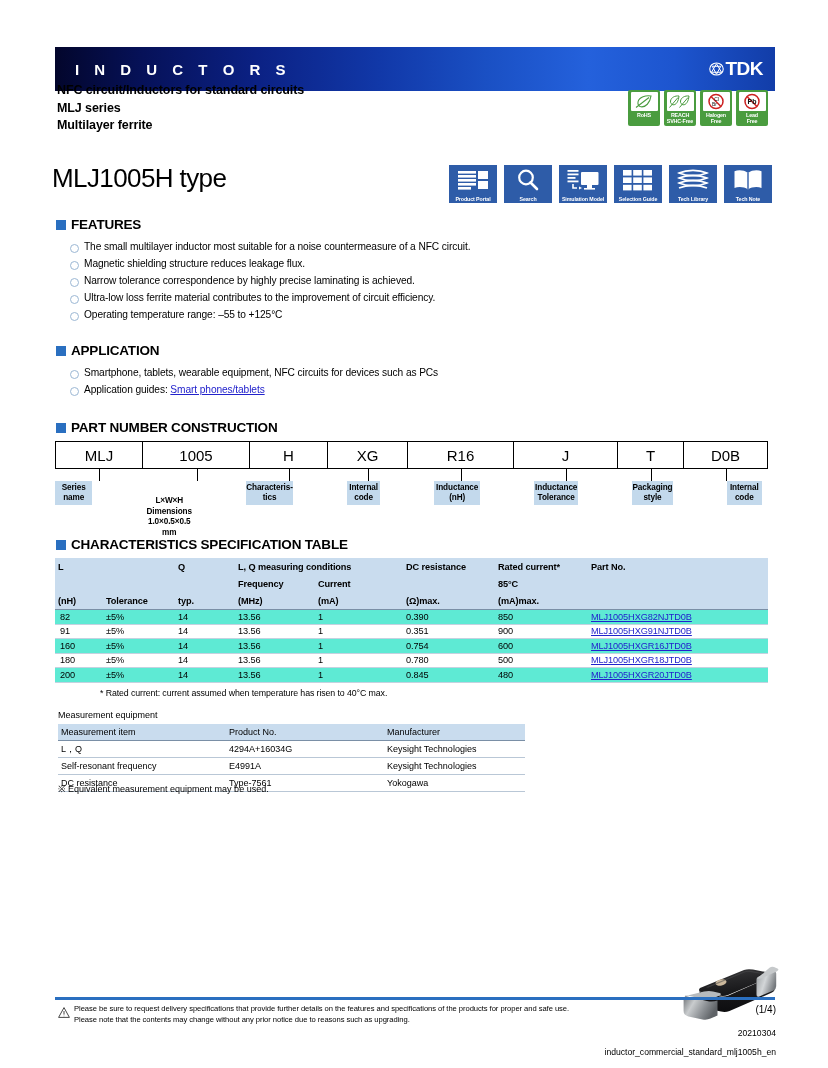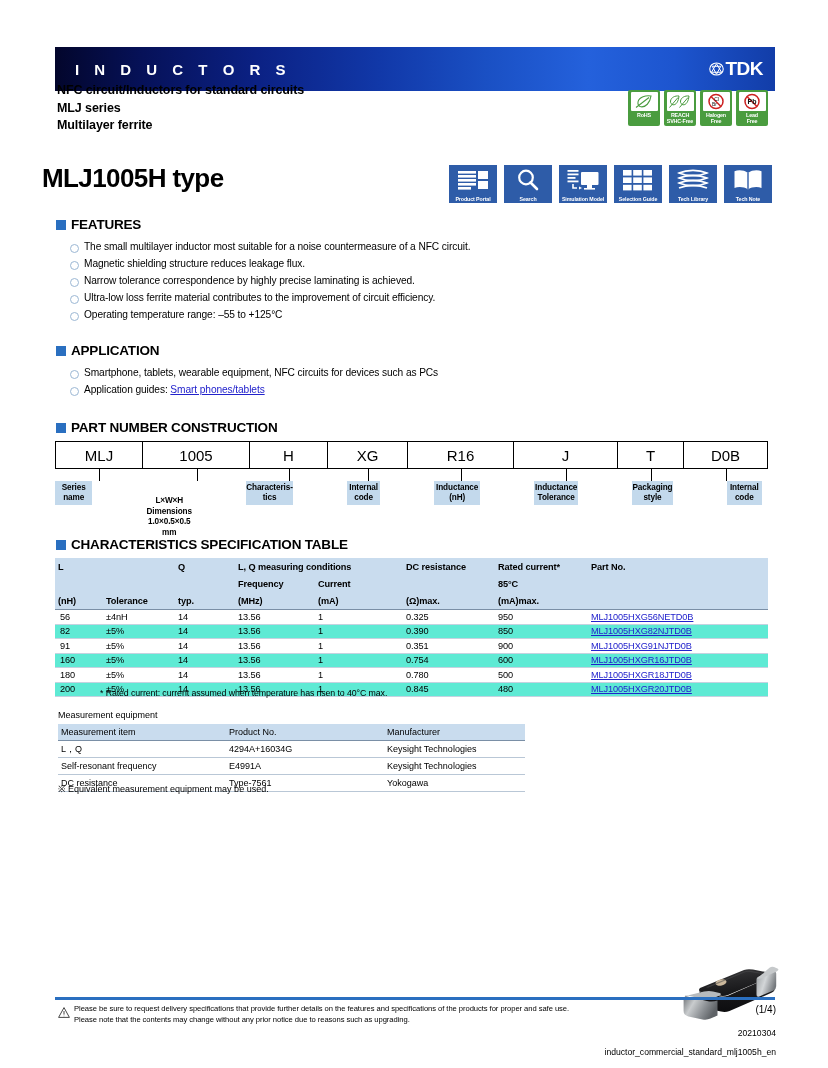--- a/index.html
+++ b/index.html
@@ -97,23 +97,23 @@
     font-weight: bold;
     line-height: 6.2px;
     text-align: center;
     margin-top: 1px;
     letter-spacing: -0.2px;
   }
 
   
   .page-title {
     position: absolute;
-    left: 42px; top: 163px;
+    left: 52px; top: 163px;
     font-size: 26px;
-    font-weight: bold;
+    font-weight: normal;
     letter-spacing: -0.6px;
   }
 
   
   .navbtns {
     position: absolute;
     left: 449px; top: 165px;
     display: flex;
     gap: 7px;
   }
@@ -662,30 +662,20 @@
         <th>Tolerance</th>
         <th>typ.</th>
         <th>(MHz)</th>
         <th>(mA)</th>
         <th>(Ω)max.</th>
         <th>(mA)max.</th>
         <th></th>
       </tr>
     </thead>
     <tbody id="spec-body">
-        <tr>
-          <td class="num">56</td>
-          <td>±4nH</td>
-          <td>14</td>
-          <td>13.56</td>
-          <td>1</td>
-          <td>0.325</td>
-          <td>950</td>
-          <td><a class="pn" href="#">MLJ1005HXG56NETD0B</a></td>
-        </tr>
         <tr class="alt">
           <td class="num">82</td>
           <td>±5%</td>
           <td>14</td>
           <td>13.56</td>
           <td>1</td>
           <td>0.390</td>
           <td>850</td>
           <td><a class="pn" href="#">MLJ1005HXG82NJTD0B</a></td>
         </tr>

